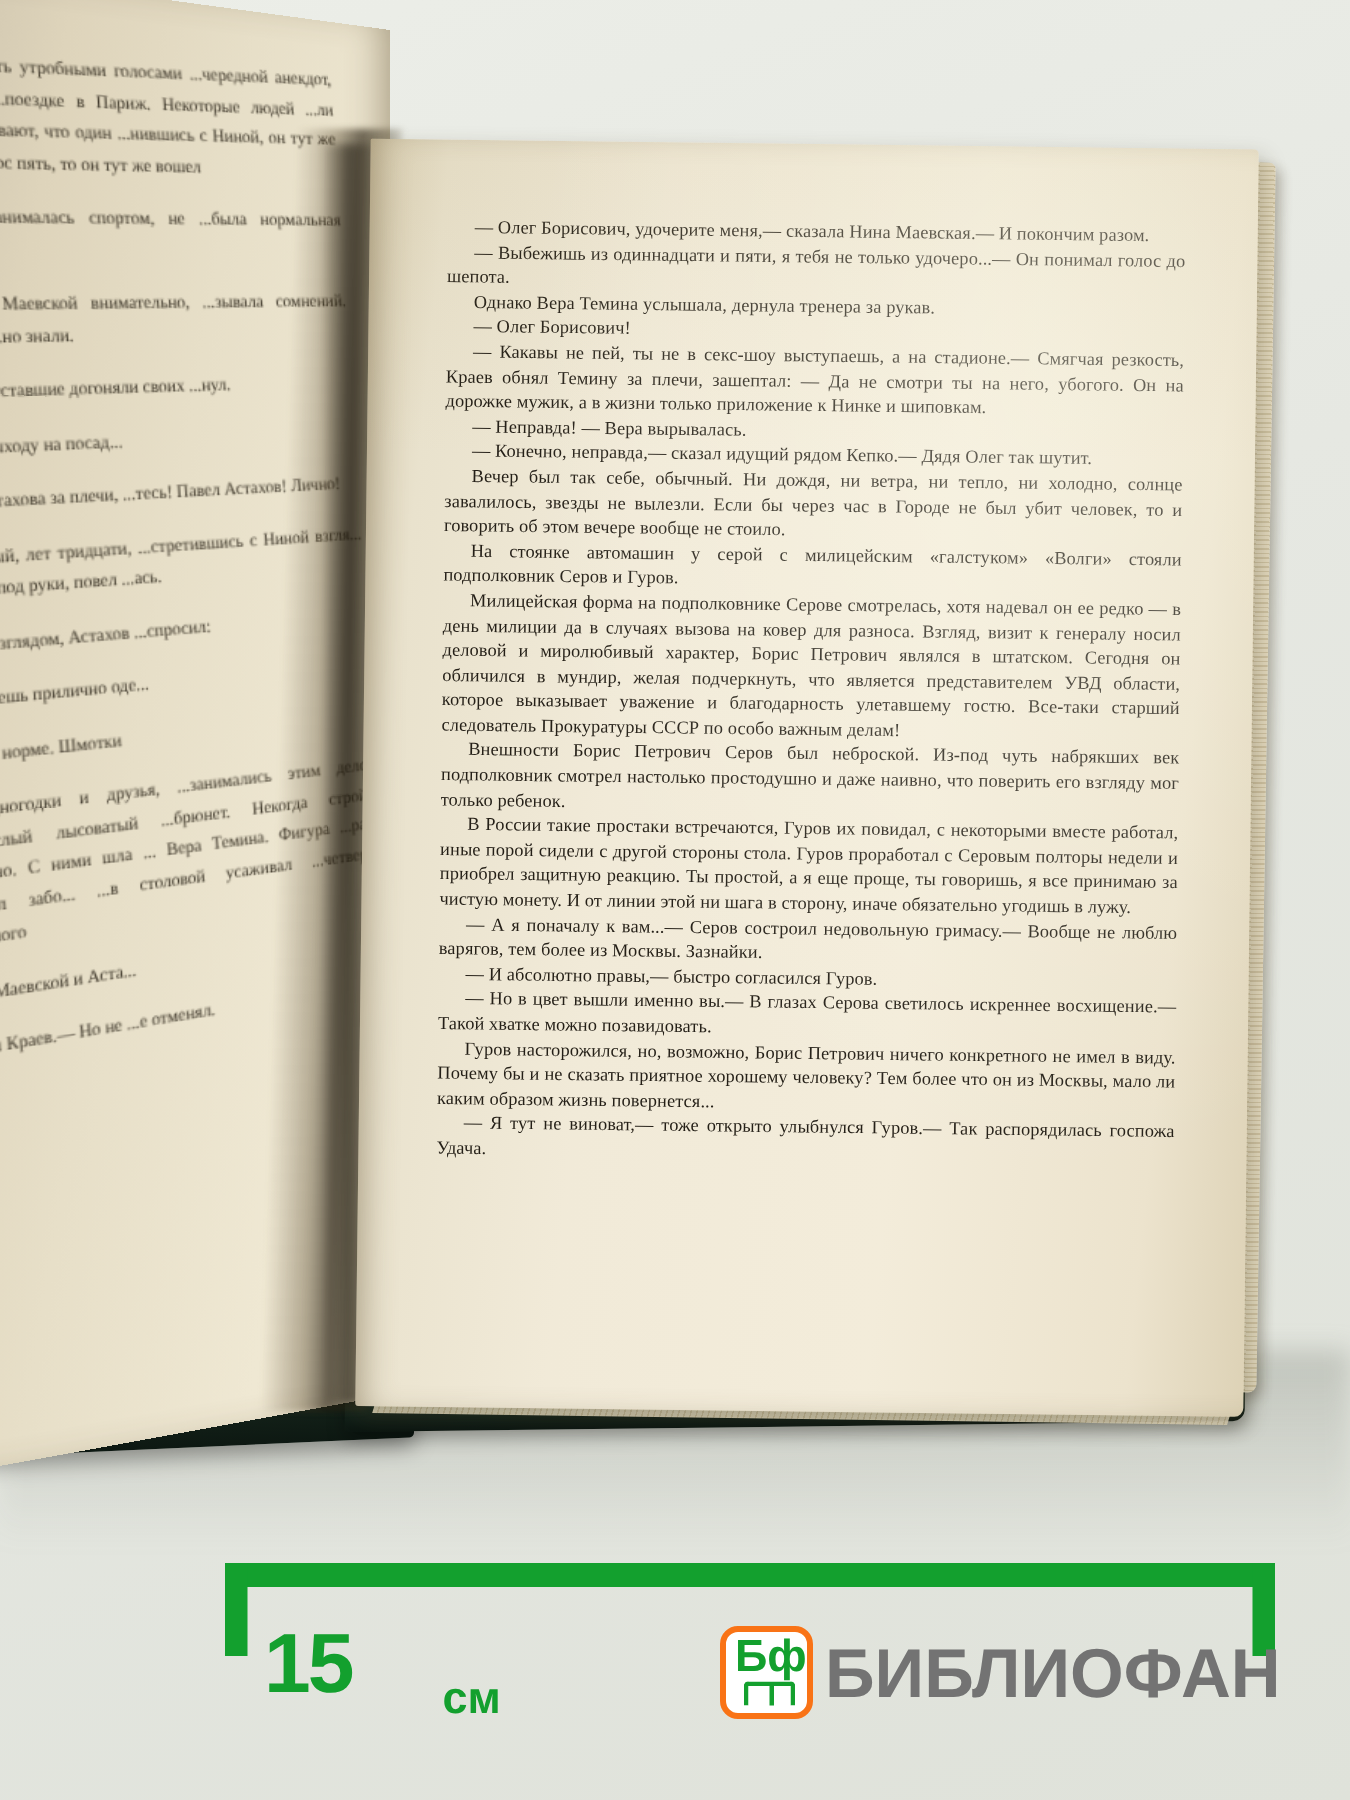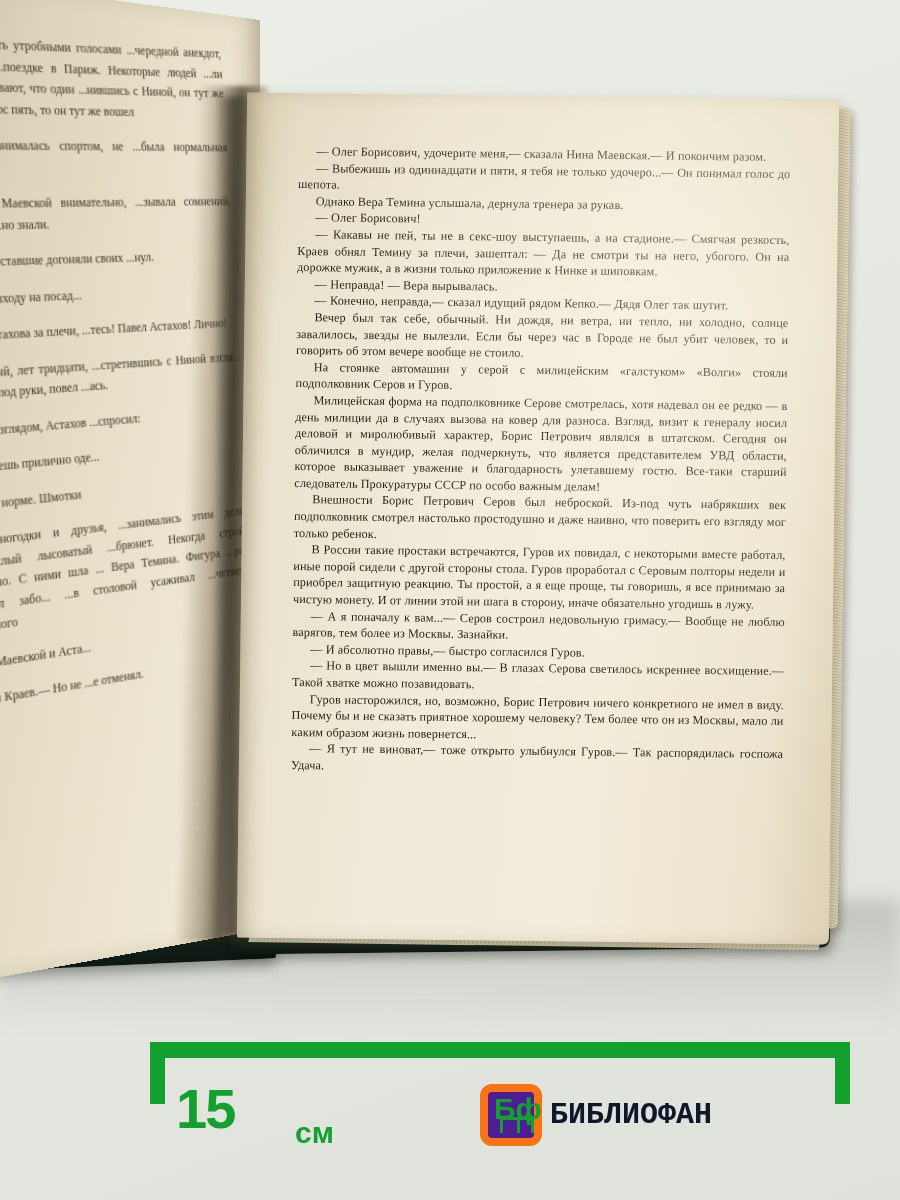--- a/index.html
+++ b/index.html
@@ -194,24 +194,24 @@
   }
   .brand {
     position: absolute;
     left: 480px; top: 64px;
     display: flex;
     align-items: center;
     gap: 8px;
   }
   .brand-mark {
     width: 62px; height: 62px;
-    border: 8px solid #f97316;
+    border: 4px solid #f97316;
     border-radius: 12px;
     position: relative;
-    background: #4c1d95;
+    background: #ffffff;
   }
   .brand-mark .bf {
     position: absolute;
     left: 6px; top: 2px;
     font-family: "Liberation Sans", sans-serif;
     font-weight: bold;
     font-size: 30px;
     color: #13a02e;
     line-height: 30px;
   }
@@ -225,24 +225,24 @@
     border-radius: 3px 3px 0 0;
   }
   .brand-mark .bookicon::after {
     content: "";
     position: absolute;
     left: 14px; top: -1px;
     width: 3px; height: 14px;
     background: #13a02e;
   }
   .brand-name {
-    font-family: Liberation Mono, monospace;
+    font-family: Liberation Sans, sans-serif;
     font-weight: bold;
-    font-size: 30px;
-    color: #0f172a;
+    font-size: 46px;
+    color: #737373;
     letter-spacing: 0px;
   }
 </style>
 </head>
 <body>
 
 <div id="scene">
   <div class="backdrop"></div>
   <div class="backdrop-shadow"></div>
 

